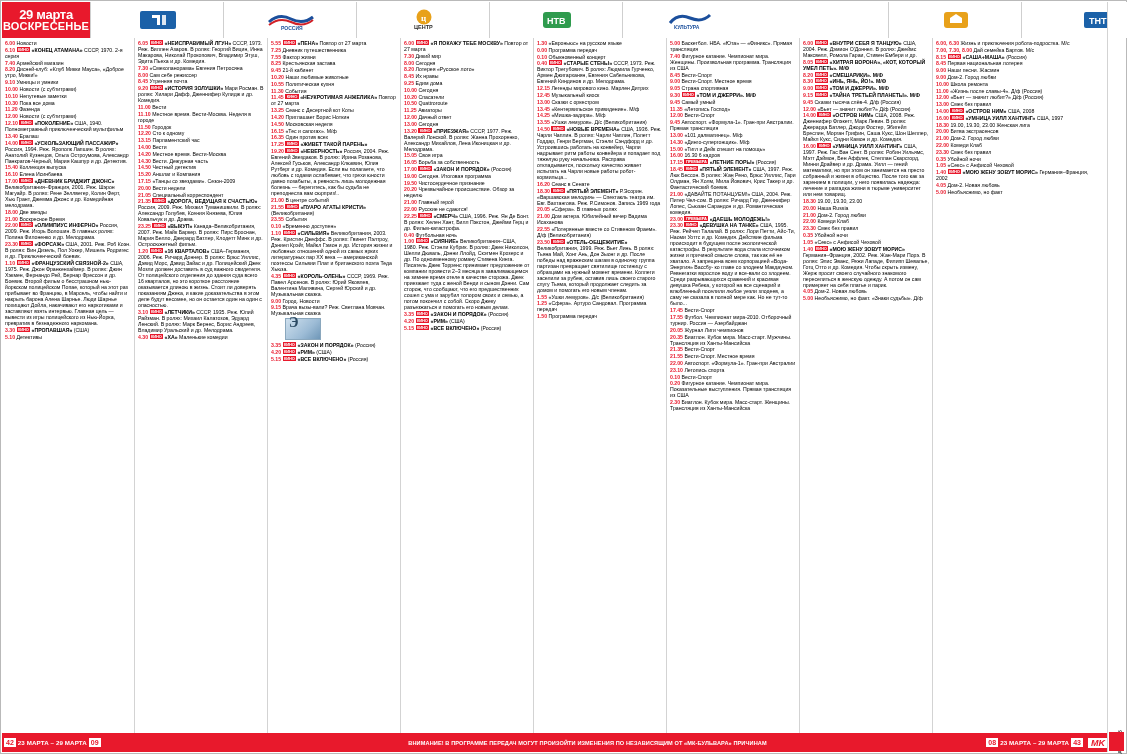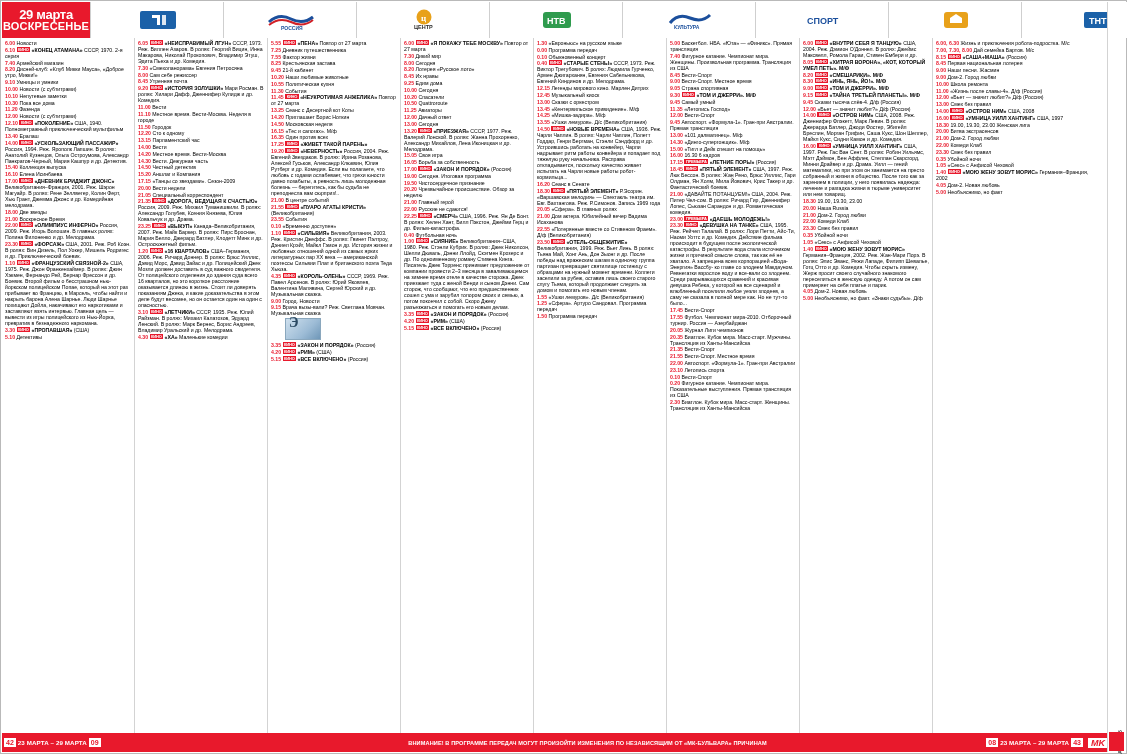--- a/index.html
+++ b/index.html
@@ -138,25 +138,20 @@
     <div class="chhead" style="left:399px;width:133px;justify-content:center;">
       <svg width="40" height="22" viewBox="0 0 40 22">
         <rect x="6" y="3" width="28" height="16" rx="3" fill="#2f9b4e"></rect>
         <text x="10" y="15" font-size="9" fill="#fff" font-family="Liberation Sans, sans-serif" font-weight="bold">НТВ</text>
       </svg>
     </div>
     <div class="chhead" style="left:532px;width:133px;">
       <svg width="48" height="22" viewBox="0 0 48 22">
         <path d="M4 14 Q12 4 24 9 Q36 14 44 6" stroke="#1b4f9c" stroke-width="3" fill="none"></path>
         <text x="8" y="20" font-size="5" fill="#1b4f9c" font-family="Liberation Sans, sans-serif" font-weight="bold">КУЛЬТУРА</text>
-      </svg>
-    </div>
-    <div class="chhead" style="left:665px;width:133px;">
-      <svg width="44" height="20" viewBox="0 0 44 20">
-        <text x="6" y="14" font-size="9" fill="#1b4f9c" font-family="Liberation Sans, sans-serif" font-weight="bold">СПОРТ</text>
       </svg>
     </div>
     <div class="chhead" style="left:798px;width:133px;">
       <svg width="40" height="22" viewBox="0 0 40 22">
         <rect x="8" y="3" width="24" height="16" rx="3" fill="#e8a11a"></rect>
         <path d="M14 14 L14 9 L20 5 L26 9 L26 14 Z" fill="#fff"></path>
       </svg>
     </div>
     <div class="chhead" style="left:931px;width:159px;">
       <svg width="44" height="22" viewBox="0 0 44 22">

